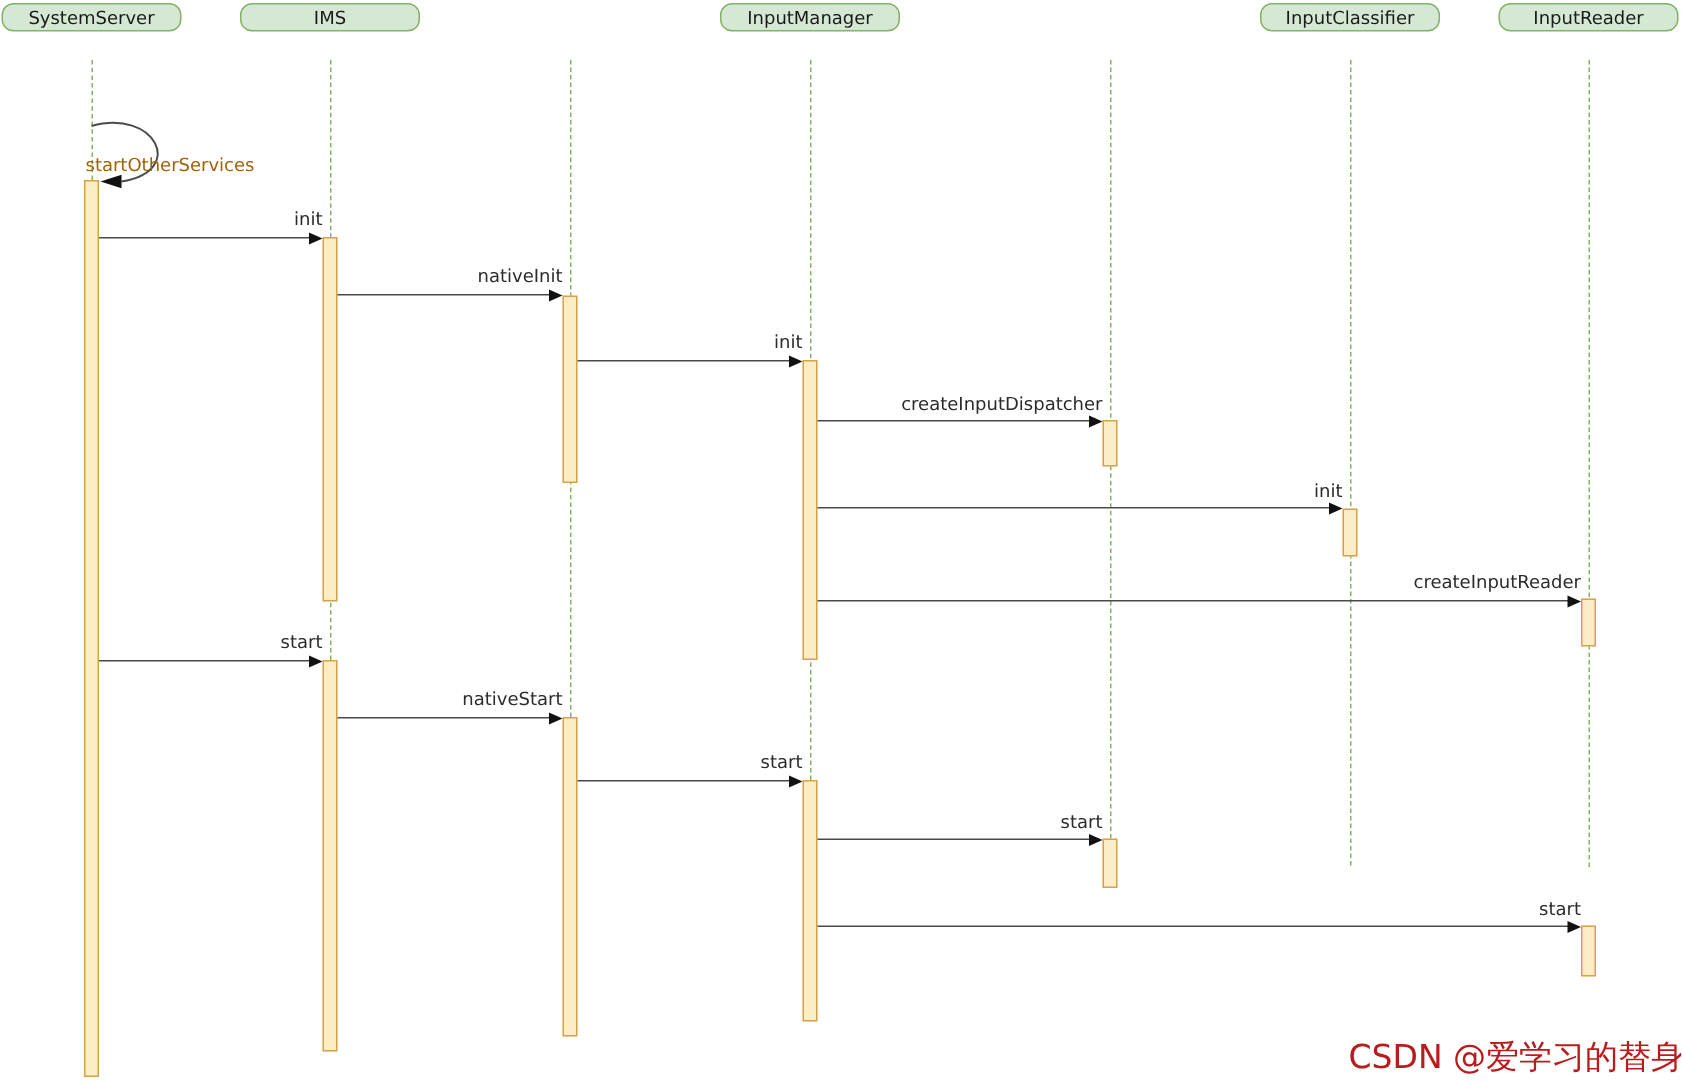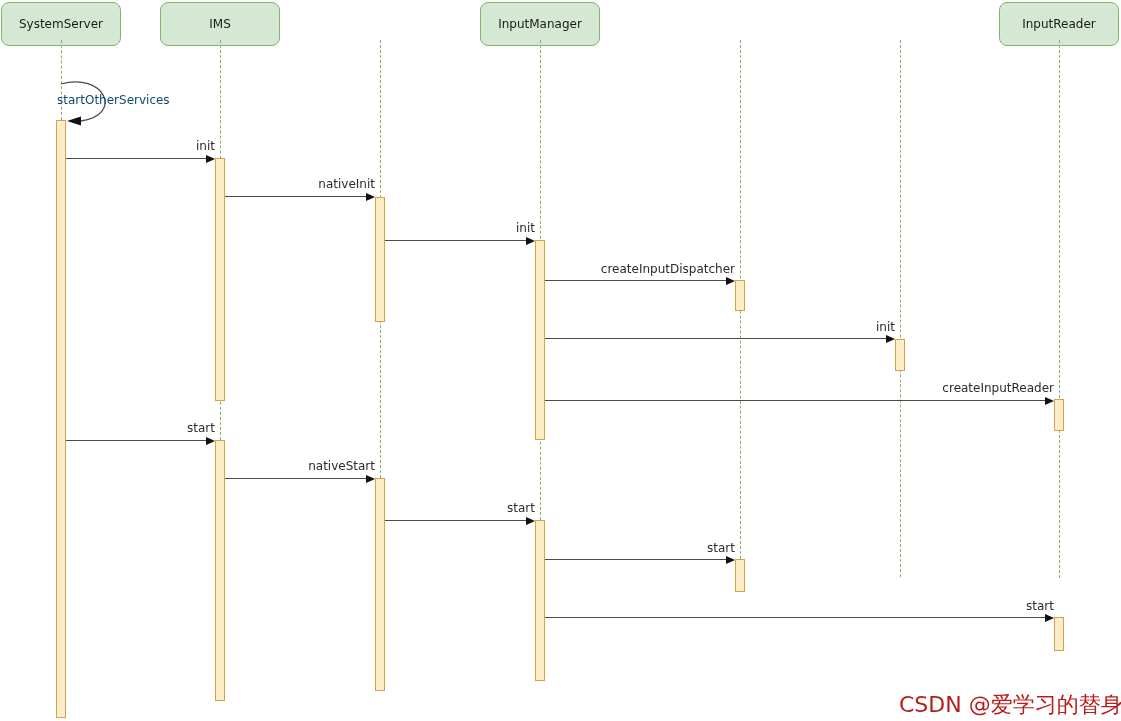--- a/index.html
+++ b/index.html
@@ -1,21 +1,21 @@
 <!DOCTYPE html>
 <html><head>
 <meta charset="utf-8">
 <style>
   html,body{margin:0;padding:0;background:#ffffff;}
   .stage{
     position:relative;width:1121px;height:721px;background:#ffffff;overflow:hidden;
     font-family:"DejaVu Sans","Liberation Sans",sans-serif;
   }
   .actor{
-    position:absolute;top:2px;width:120px;height:44px;
+    position:absolute;top:2px;width:120px;height:19px;
     background:#d5e8d4;border:1px solid #82b366;border-radius:8px;
     display:flex;align-items:center;justify-content:center;
     font-size:12px;color:#1a1a1a;white-space:nowrap;box-sizing:border-box;
   }
   .lifeline{
     position:absolute;top:40px;width:0;border-left:1px dashed #82b366;
   }
   .bar{
     position:absolute;width:10px;background:#fcedc6;border:1px solid #d5a24c;
     box-sizing:border-box;
@@ -25,39 +25,42 @@
   }
   .msg-head{
     position:absolute;width:0;height:0;
     border-left:9px solid #111111;border-top:4px solid transparent;border-bottom:4px solid transparent;
   }
   .msg-label{
     position:absolute;height:16px;line-height:16px;text-align:right;
     font-size:12px;color:#2b2b2b;white-space:nowrap;
   }
   .self-label{
-    position:absolute;height:16px;line-height:16px;font-size:12px;color:#0c4a6e;white-space:nowrap;
+    position:absolute;height:16px;line-height:16px;font-size:12px;color:#a16207;white-space:nowrap;margin-top:10px;
   }
   .watermark{
     position:absolute;font-size:22px;color:#b91c1c;white-space:nowrap;text-align:right;
   }
 </style>
 </head>
 <body>
 
 <div class="stage">
 
   <div class="actor" style="left:1px">
       <span>SystemServer</span>
     </div>
   <div class="actor" style="left:160px">
       <span>IMS</span>
     </div>
   <div class="actor" style="left:480px">
       <span>InputManager</span>
+    </div>
+  <div class="actor" style="left:840px">
+      <span>InputClassifier</span>
     </div>
   <div class="actor" style="left:999px">
       <span>InputReader</span>
     </div>
 
   <div class="lifeline" style="left:61px;height:80px"></div>
   <div class="lifeline" style="left:220px;height:400px"></div>
   <div class="lifeline" style="left:380px;height:438px"></div>
   <div class="lifeline" style="left:540px;height:480px"></div>
   <div class="lifeline" style="left:740px;height:519px"></div>

